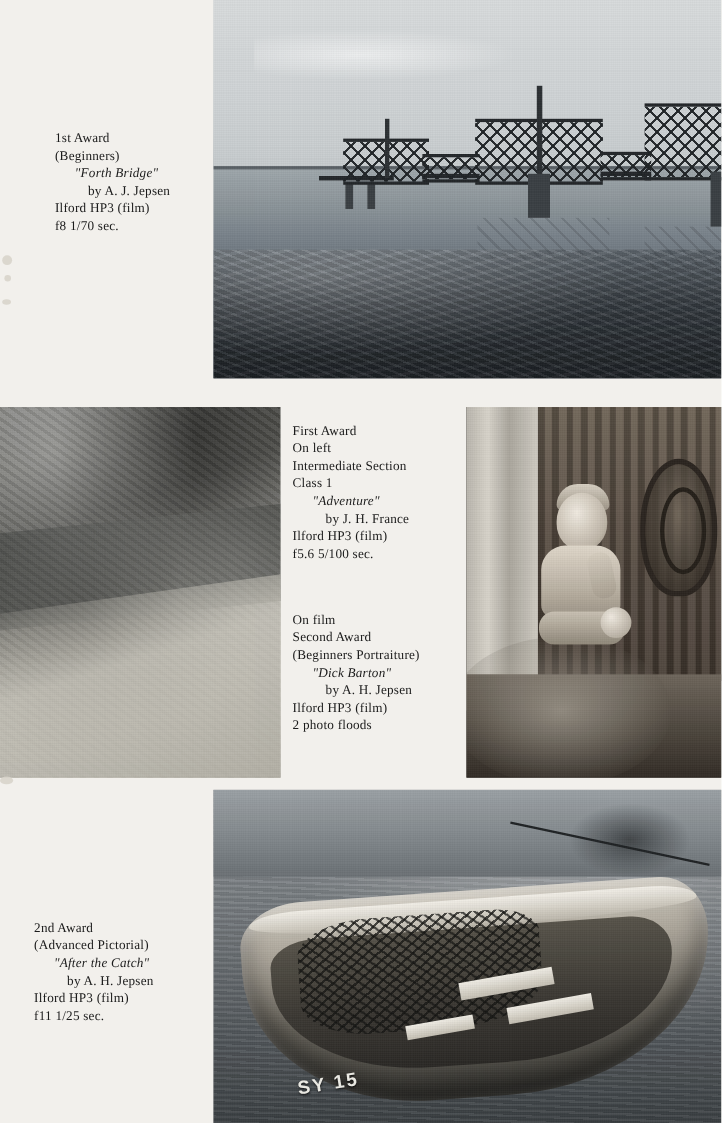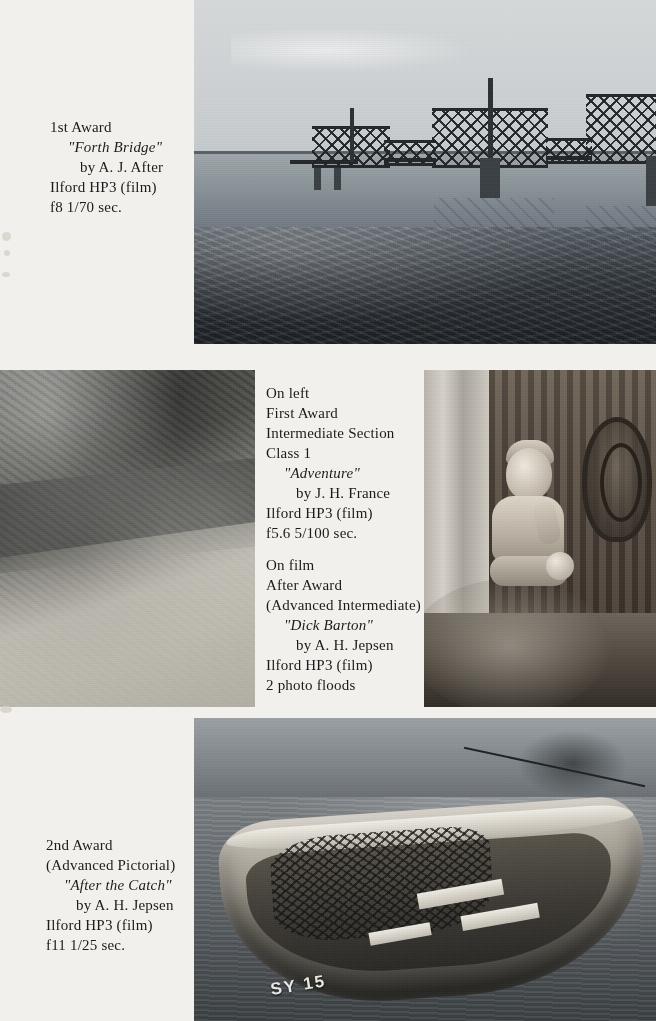--- a/index.html
+++ b/index.html
@@ -29,21 +29,21 @@
     opacity: .35;
     background-image:
       repeating-linear-gradient(0deg, rgba(255,255,255,.05) 0 1px, rgba(0,0,0,.05) 1px 2px),
       repeating-linear-gradient(90deg, rgba(255,255,255,.04) 0 1px, rgba(0,0,0,.04) 1px 2px);
     pointer-events: none;
   }
 
   
   .caption {
     position: absolute;
-    font-size: 15px;
+    font-size: 12px;
     line-height: 1.33;
     letter-spacing: .2px;
     color: #1b1b1b;
   }
   .caption .ln { white-space: pre; display: block; }
   .caption .ital { font-style: italic; }
   .caption .i1 { padding-left: 18px; }
   .caption .i2 { padding-left: 30px; }
 
   
@@ -269,22 +269,23 @@
 
     <div class="br-reflect" style="left:240px; top:198px; width:120px; height:38px;"></div>
     <div class="br-reflect" style="left:392px; top:206px; width:150px; height:44px;"></div>
 
     <div class="shore"></div>
     <div class="grain"></div>
   </div>
 
   <div class="caption" id="caption-forth-bridge" style="left:50px; top:118px; width:150px;">
       <span class="ln">1st Award</span>
+      <span class="ln">(Beginners)</span>
       <span class="ln i1 ital">"Forth Bridge"</span>
-      <span class="ln i2">by A. J. After</span>
+      <span class="ln i2">by A. J. Jepsen</span>
       <span class="ln">Ilford HP3 (film)</span>
       <span class="ln">f8 1/70 sec.</span>
     </div>
 
   <div class="photo" id="photo-adventure">
     <div class="rockmass"></div>
     <div class="wet"></div>
     <div class="sandbar"></div>
     <div class="girl" style="left:88px; top:470px;">
       
@@ -292,34 +293,34 @@
       
       
       
       
       
     </div>
     <div class="grain"></div>
   </div>
 
   <div class="caption" id="caption-adventure" style="left:266px; top:384px; width:150px;">
+      <span class="ln">First Award</span>
       <span class="ln">On left</span>
-      <span class="ln">First Award</span>
       <span class="ln">Intermediate Section</span>
       <span class="ln">Class 1</span>
       <span class="ln i1 ital">"Adventure"</span>
       <span class="ln i2">by J. H. France</span>
       <span class="ln">Ilford HP3 (film)</span>
       <span class="ln">f5.6 5/100 sec.</span>
     </div>
 
   <div class="caption" id="caption-dick-barton" style="left:266px; top:556px; width:152px;">
       <span class="ln">On film</span>
-      <span class="ln">After Award</span>
-      <span class="ln">(Advanced Intermediate)</span>
+      <span class="ln">Second Award</span>
+      <span class="ln">(Beginners Portraiture)</span>
       <span class="ln i1 ital">"Dick Barton"</span>
       <span class="ln i2">by A. H. Jepsen</span>
       <span class="ln">Ilford HP3 (film)</span>
       <span class="ln">2 photo floods</span>
     </div>
 
   <div class="photo" id="photo-dick-barton">
     <div class="door"></div>
     <div class="curtain"></div>
     <div class="chairback"></div>
@@ -346,21 +347,21 @@
       <div class="interior"></div>
       <div class="net"></div>
       <div class="plank" style="left:46%; top:42%; width:86px; height:16px;"></div>
       <div class="plank" style="left:56%; top:56%; width:78px; height:15px;"></div>
       <div class="plank" style="left:34%; top:62%; width:62px; height:13px;"></div>
       <div class="numbers">SY 15</div>
     </div>
     <div class="grain"></div>
   </div>
 
-  <div class="caption" id="caption-after-the-catch" style="left:46px; top:836px; width:150px;">
+  <div class="caption" id="caption-after-the-catch" style="left:31px; top:836px; width:150px;">
       <span class="ln">2nd Award</span>
       <span class="ln">(Advanced Pictorial)</span>
       <span class="ln i1 ital">"After the Catch"</span>
       <span class="ln i2">by A. H. Jepsen</span>
       <span class="ln">Ilford HP3 (film)</span>
       <span class="ln">f11 1/25 sec.</span>
     </div>
 
   <div class="edge-mark" style="left:2px; top:232px; width:9px; height:9px;"></div>
   <div class="edge-mark" style="left:4px; top:250px; width:6px; height:6px;"></div>

